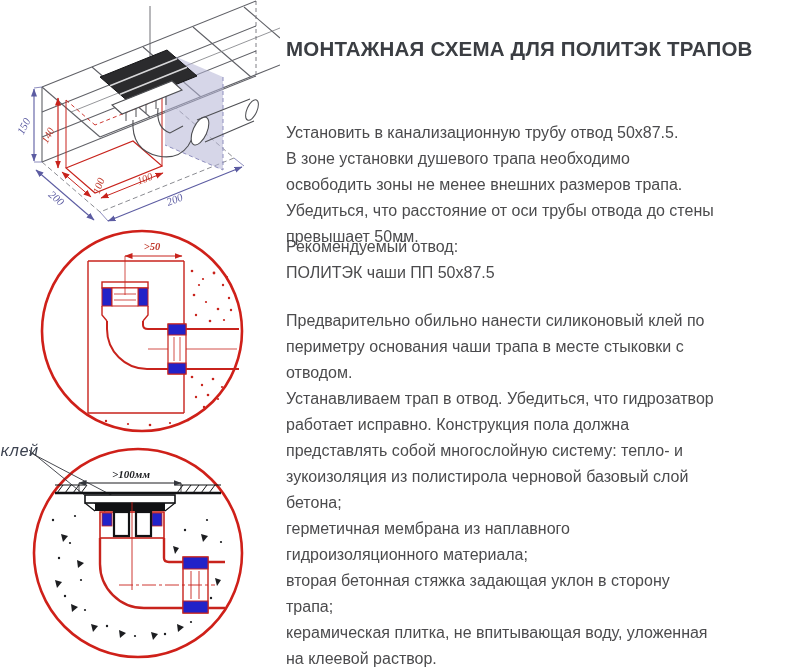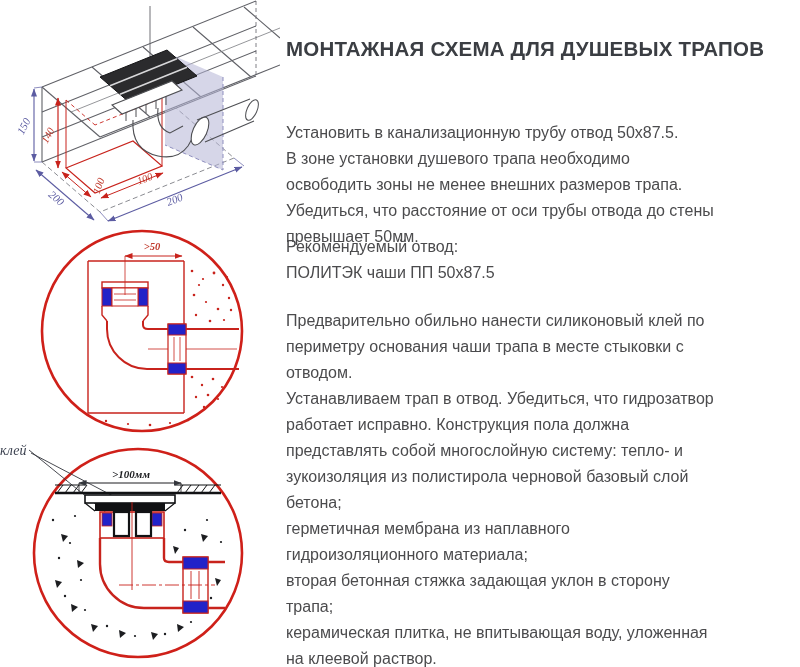--- a/index.html
+++ b/index.html
@@ -6,22 +6,22 @@
   body{width:800px;height:667px;background:#ffffff;position:relative;overflow:hidden;
        font-family:"Liberation Sans",sans-serif;}
   .abs{position:absolute;}
   #title{left:286px;top:36px;width:510px;font-size:20.5px;font-weight:bold;
          color:#3b3e43;letter-spacing:.2px;line-height:26px;}
   .para{left:286px;width:512px;font-size:16px;line-height:26px;color:#4b4b4d;
         white-space:pre-line;}
   #p1{top:86px;margin-top:34px;}
   #p2{top:234px;}
   #p3{top:308px;}
-  #glue-label{left:0px;top:443px;font-size:14px;font-style:italic;color:#3c4250;
-              font-family:Liberation Serif, serif;}
+  #glue-label{left:0px;top:443px;font-size:16px;font-style:italic;color:#3c4250;
+              font-family:Liberation Mono, monospace;}
   svg text.dim{font-family:"Liberation Serif",serif;font-style:italic;}
 </style>
 </head>
 <body>
 
 <svg class="abs" style="left:0;top:0" width="280" height="232" viewBox="0 0 280 232">
   <defs>
     <marker id="ab" markerWidth="9" markerHeight="8" refX="7.5" refY="3" orient="auto-start-reverse" markerUnits="userSpaceOnUse">
       <path d="M0,0L8,3L0,6z" fill="#5c5ca2"></path>
     </marker>
@@ -233,21 +233,21 @@
       <circle cx="60" cy="78" r="1.1"></circle>
   </g>
 
   <g stroke="#1c1d20" stroke-width="1" fill="none">
     <path d="M64,45 L166,45" marker-start="url(#ak)" marker-end="url(#ak)"></path>
     <path d="M64,45 L64,56 M166,45 L166,56" stroke-width="0.8"></path>
   </g>
   <text class="dim" x="116" y="40" font-size="11" fill="#1c1d20" text-anchor="middle" font-weight="bold">&gt;100мм</text>
 </svg>
 
-<div class="abs" id="title">МОНТАЖНАЯ СХЕМА ДЛЯ ДУШЕВЫХ ТРАПОВ</div>
+<div class="abs" id="title">МОНТАЖНАЯ СХЕМА ДЛЯ ПОЛИТЭК ТРАПОВ</div>
 
 <div class="abs para" id="p1">Установить в канализационную трубу отвод 50х87.5.
 В зоне установки душевого трапа необходимо
 освободить зоны не менее внешних размеров трапа.
 Убедиться, что расстояние от оси трубы отвода до стены
 превышает 50мм.</div>
 <div class="abs para" id="p2">Рекомендуемый отвод:
 ПОЛИТЭК чаши ПП 50х87.5</div>
 <div class="abs para" id="p3">Предварительно обильно нанести силиконовый клей по
 периметру основания чаши трапа в месте стыковки с

